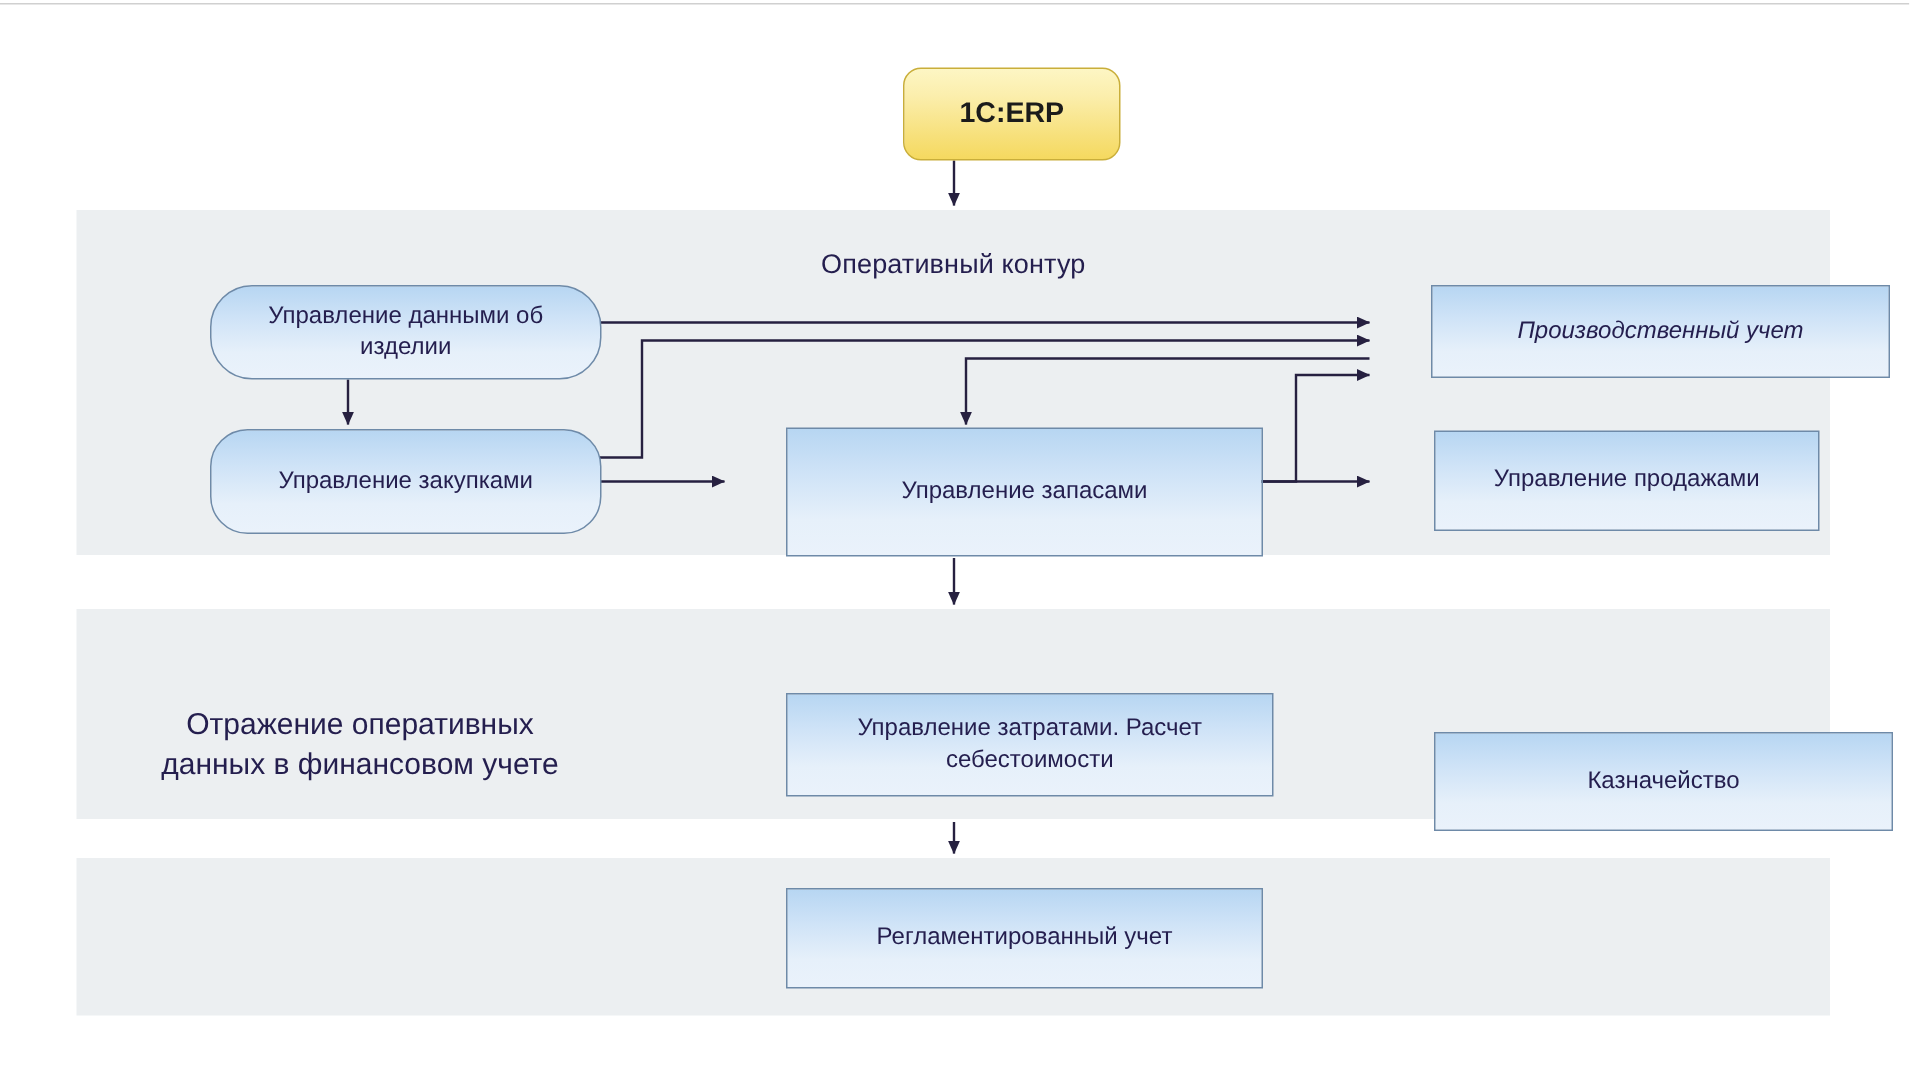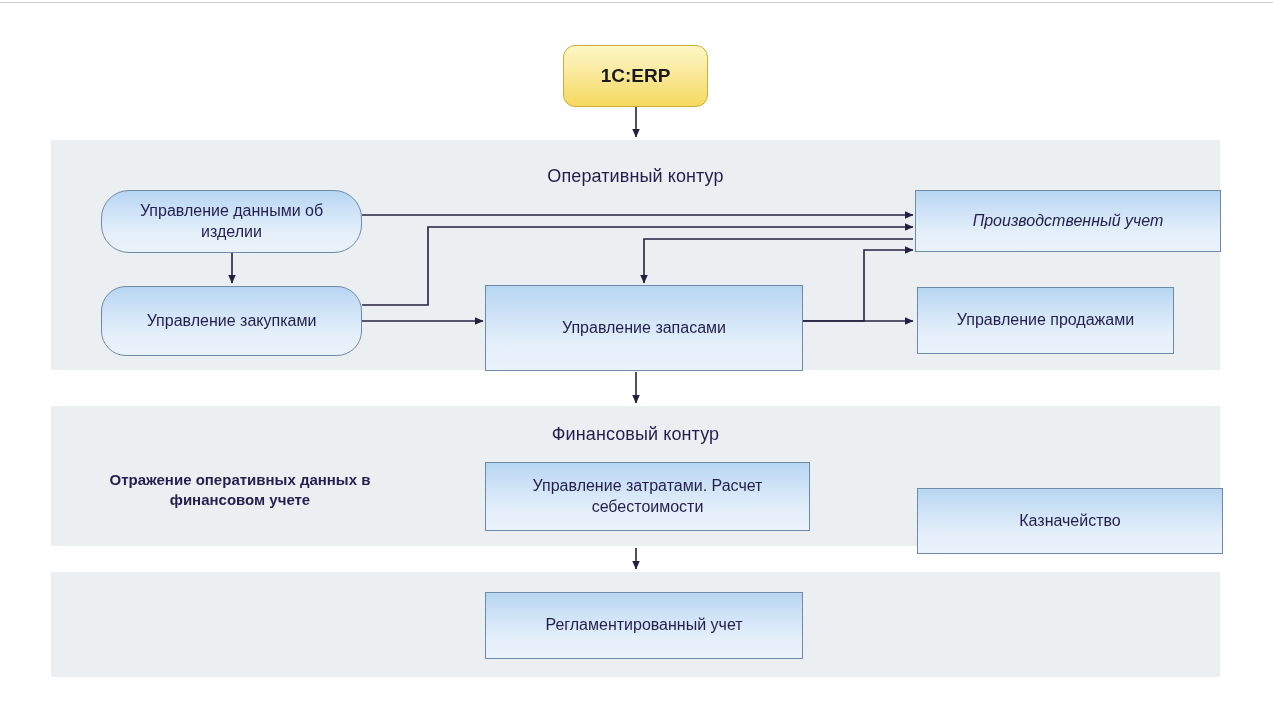--- a/index.html
+++ b/index.html
@@ -46,36 +46,36 @@
     border: 1px solid #6e8aa8;
     background: linear-gradient(to bottom, #b7d6f2 0%, #cfe3f7 35%, #e6f0fa 72%, #eaf2fb 100%);
     display: flex;
     align-items: center;
     justify-content: center;
     text-align: center;
     font-size: 16px;
     color: #241e4e;
     line-height: 1.28;
     padding: 2px 6px;
+    margin-left: 39px;
   }
   .node.erp {
     border: 1px solid #c9ae3a;
     border-radius: 12px;
     background: linear-gradient(to bottom, #fdf6c4 0%, #fbeeac 30%, #f7e07a 75%, #f5d95f 100%);
     font-size: 19px;
     font-weight: bold;
     color: #1b1b1b;
   }
   .plain-label {
     position: absolute;
     text-align: center;
-    font-size: 15px;
+    font-size: 20px;
     color: #241e4e;
     line-height: 1.35;
-    font-weight: bold;
   }
   svg.wires {
     position: absolute;
     left: 0;
     top: 0;
     width: 1273px;
     height: 719px;
     pointer-events: none;
   }
 </style>
@@ -126,21 +126,20 @@
   <div class="node" style="left:101px; top:190px; width:261px; height:63px;border-radius:28px;">Управление данными об изделии</div>
 
   <div class="node" style="left:101px; top:286px; width:261px; height:70px;border-radius:25px;">Управление закупками</div>
 
   <div class="node" style="left:485px; top:285px; width:318px; height:86px;">Управление запасами</div>
 
   <div class="node" style="left:915px; top:190px; width:306px; height:62px;font-style:italic;">Производственный учет</div>
 
   <div class="node" style="left:917px; top:287px; width:257px; height:67px;">Управление продажами</div>
 
-  <div class="band-title" style="left:51px; top:424px; width:1169px;">Финансовый контур</div>
 
   <div class="plain-label" style="left:101px; top:470px; width:278px;">Отражение оперативных данных в финансовом учете</div>
 
   <div class="node" style="left:485px; top:462px; width:325px; height:69px;">Управление затратами. Расчет себестоимости</div>
 
   <div class="node" style="left:917px; top:488px; width:306px; height:66px;">Казначейство</div>
 
   <div class="node" style="left:485px; top:592px; width:318px; height:67px;">Регламентированный учет</div>
 
 </div>

